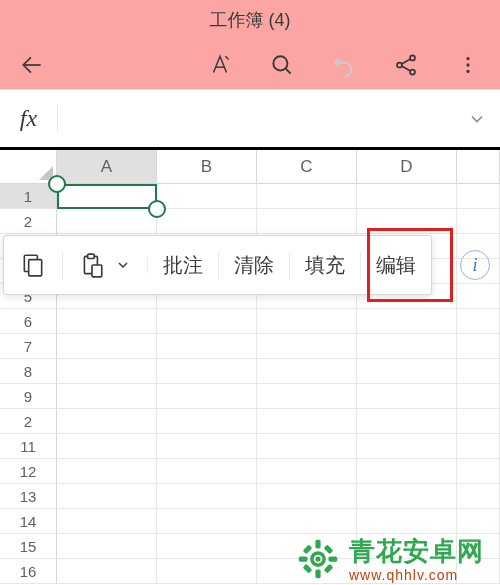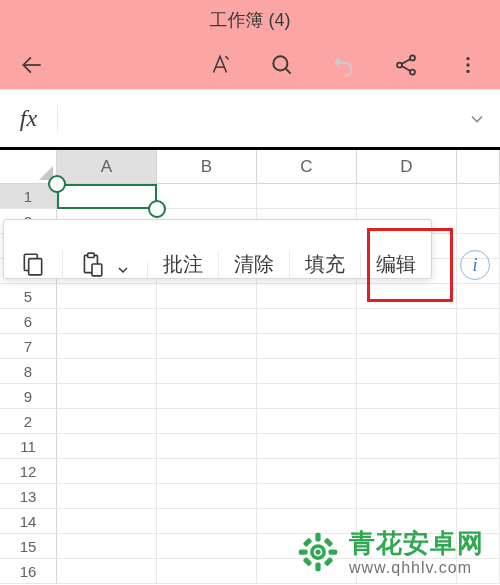--- a/index.html
+++ b/index.html
@@ -22,30 +22,30 @@
   .row-hdr{height:25px;border-right:1px solid #d8d7d5;border-bottom:1px solid #e8e7e5;background:#fff;display:flex;align-items:center;justify-content:center;font-size:15px;color:#616161}
   .row-hdr.sel{background:#e0e0e0}
   .cell{height:25px;border-right:1px solid #e8e7e5;border-bottom:1px solid #e8e7e5;background:#fff}
   .corner svg{position:absolute;right:3px;bottom:3px}
   
   .sel-box{position:absolute;left:57px;top:34px;width:100px;height:25px;border:2px solid #1f7a4c;pointer-events:none;z-index:5}
   .handle{position:absolute;width:18px;height:18px;border:2px solid #1f7a4c;border-radius:50%;background:#fff;z-index:6;pointer-events:none}
   .h1{left:48px;top:25px}
   .h2{left:148px;top:50px}
   
-  .ctx-bar{position:absolute;left:3px;top:69px;height:60px;display:flex;align-items:flex-end;background:#fff;border:1px solid #d9d7d5;border-radius:3px;box-shadow:0 2px 8px rgba(0,0,0,0.12);z-index:10}
+  .ctx-bar{position:absolute;left:3px;top:85px;height:60px;display:flex;align-items:center;background:#fff;border:1px solid #d9d7d5;border-radius:3px;box-shadow:0 2px 8px rgba(0,0,0,0.12);z-index:10}
   .ctx-item{display:flex;align-items:center;justify-content:center;padding:0 15px;font-size:20px;color:#3b3a39;border-right:1px solid #eceae8}
   .ctx-item.ico{padding:0 16px}
   .ctx-item:last-child{border-right:none}
   .redbox{position:absolute;left:367px;top:78px;width:86px;height:74px;border:3px solid #e02020;z-index:11;pointer-events:none}
   .info-badge{position:absolute;left:460px;top:100px;width:30px;height:30px;border:1px solid #8ab7e6;border-radius:50%;display:flex;align-items:center;justify-content:center;font-family:"Times New Roman",serif;font-style:italic;font-size:18px;color:#3578c7;z-index:9}
   
-  .wm{position:absolute;right:16px;bottom:8px;display:flex;align-items:center;gap:10px;z-index:20}
+  .wm{position:absolute;right:16px;bottom:2px;display:flex;align-items:center;gap:10px;z-index:20}
   .wm-txt{color:#2fa84f;font-size:26px;font-weight:700;letter-spacing:1px}
-  .wm-sub{color:#737373;font-size:16px;letter-spacing:1px;margin-top:-2px}
+  .wm-sub{color:#c2410c;font-size:14px;letter-spacing:1px;margin-top:-2px}
   .wm-col{display:flex;flex-direction:column;align-items:flex-start}
   .gear{width:42px;height:42px;position:relative}
   .gear svg{width:42px;height:42px}
 </style>
 </head>
 <body>
 
 <div class="topbar">
   <div class="title-row">
     <span>工作簿 (4)</span>

